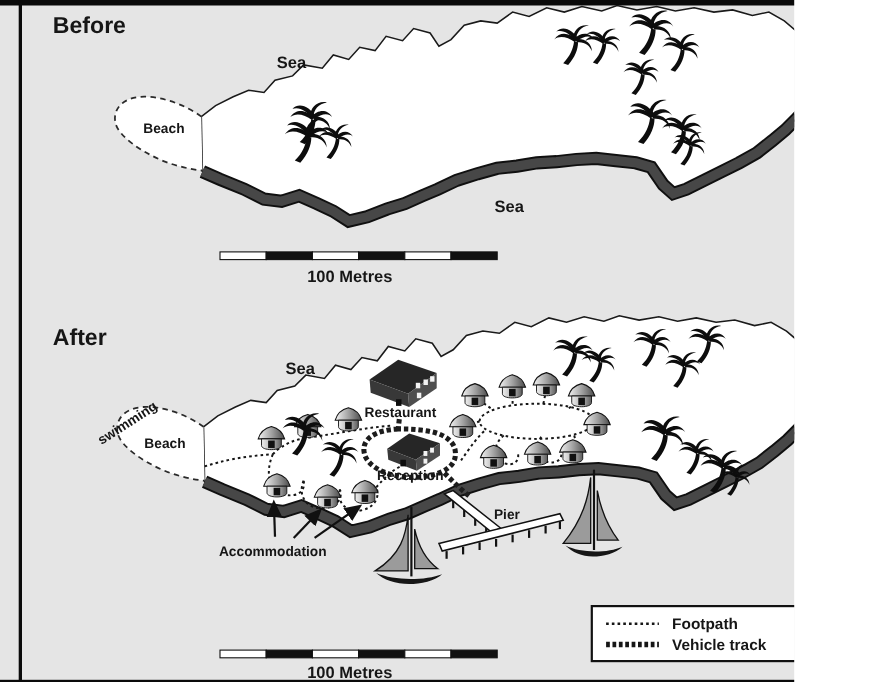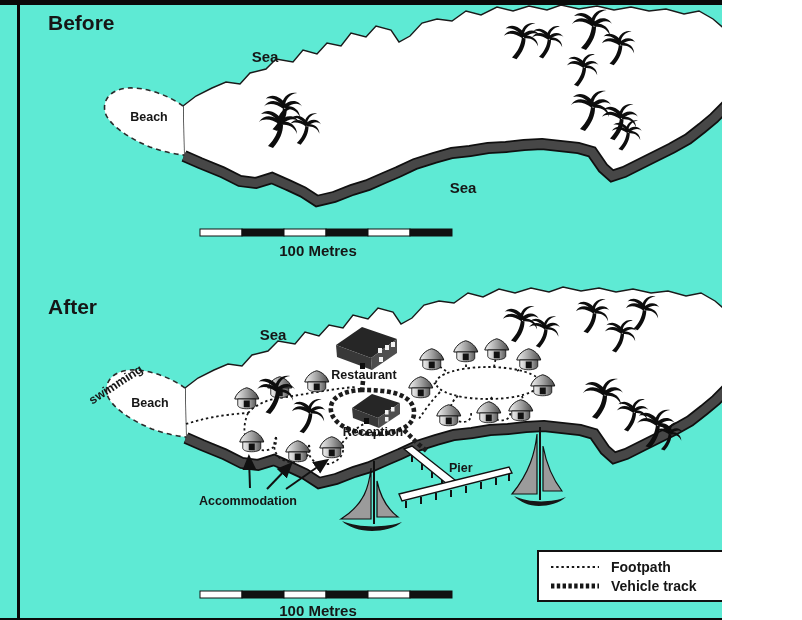--- a/index.html
+++ b/index.html
@@ -1,16 +1,16 @@
 <!DOCTYPE html>
 <html><head>
 <meta charset="utf-8">
 <style>
   html,body{margin:0;padding:0;background:#fff;}
-  #stage{position:relative;width:722px;height:620px;background:#5eead4;overflow:hidden;}
+  #stage{position:relative;width:722px;height:620px;background:#e5e5e5;overflow:hidden;}
   svg{display:block;}
   text{font-family:"Liberation Sans",sans-serif;font-weight:bold;fill:#161616;}
   .t-title{font-size:21px;}
   .t-sea{font-size:15px;}
   .t-small{font-size:12.5px;}
   .t-scale{font-size:15px;}
   .t-legend{font-size:14px;}
   .coast{fill:#ffffff;stroke:#1a1a1a;stroke-width:1.4;}
   .beach{fill:#ffffff;stroke:#2a2a2a;stroke-width:1.6;stroke-dasharray:5 4;}
   .band-under{fill:none;stroke:#101010;stroke-width:12;stroke-linejoin:miter;}

